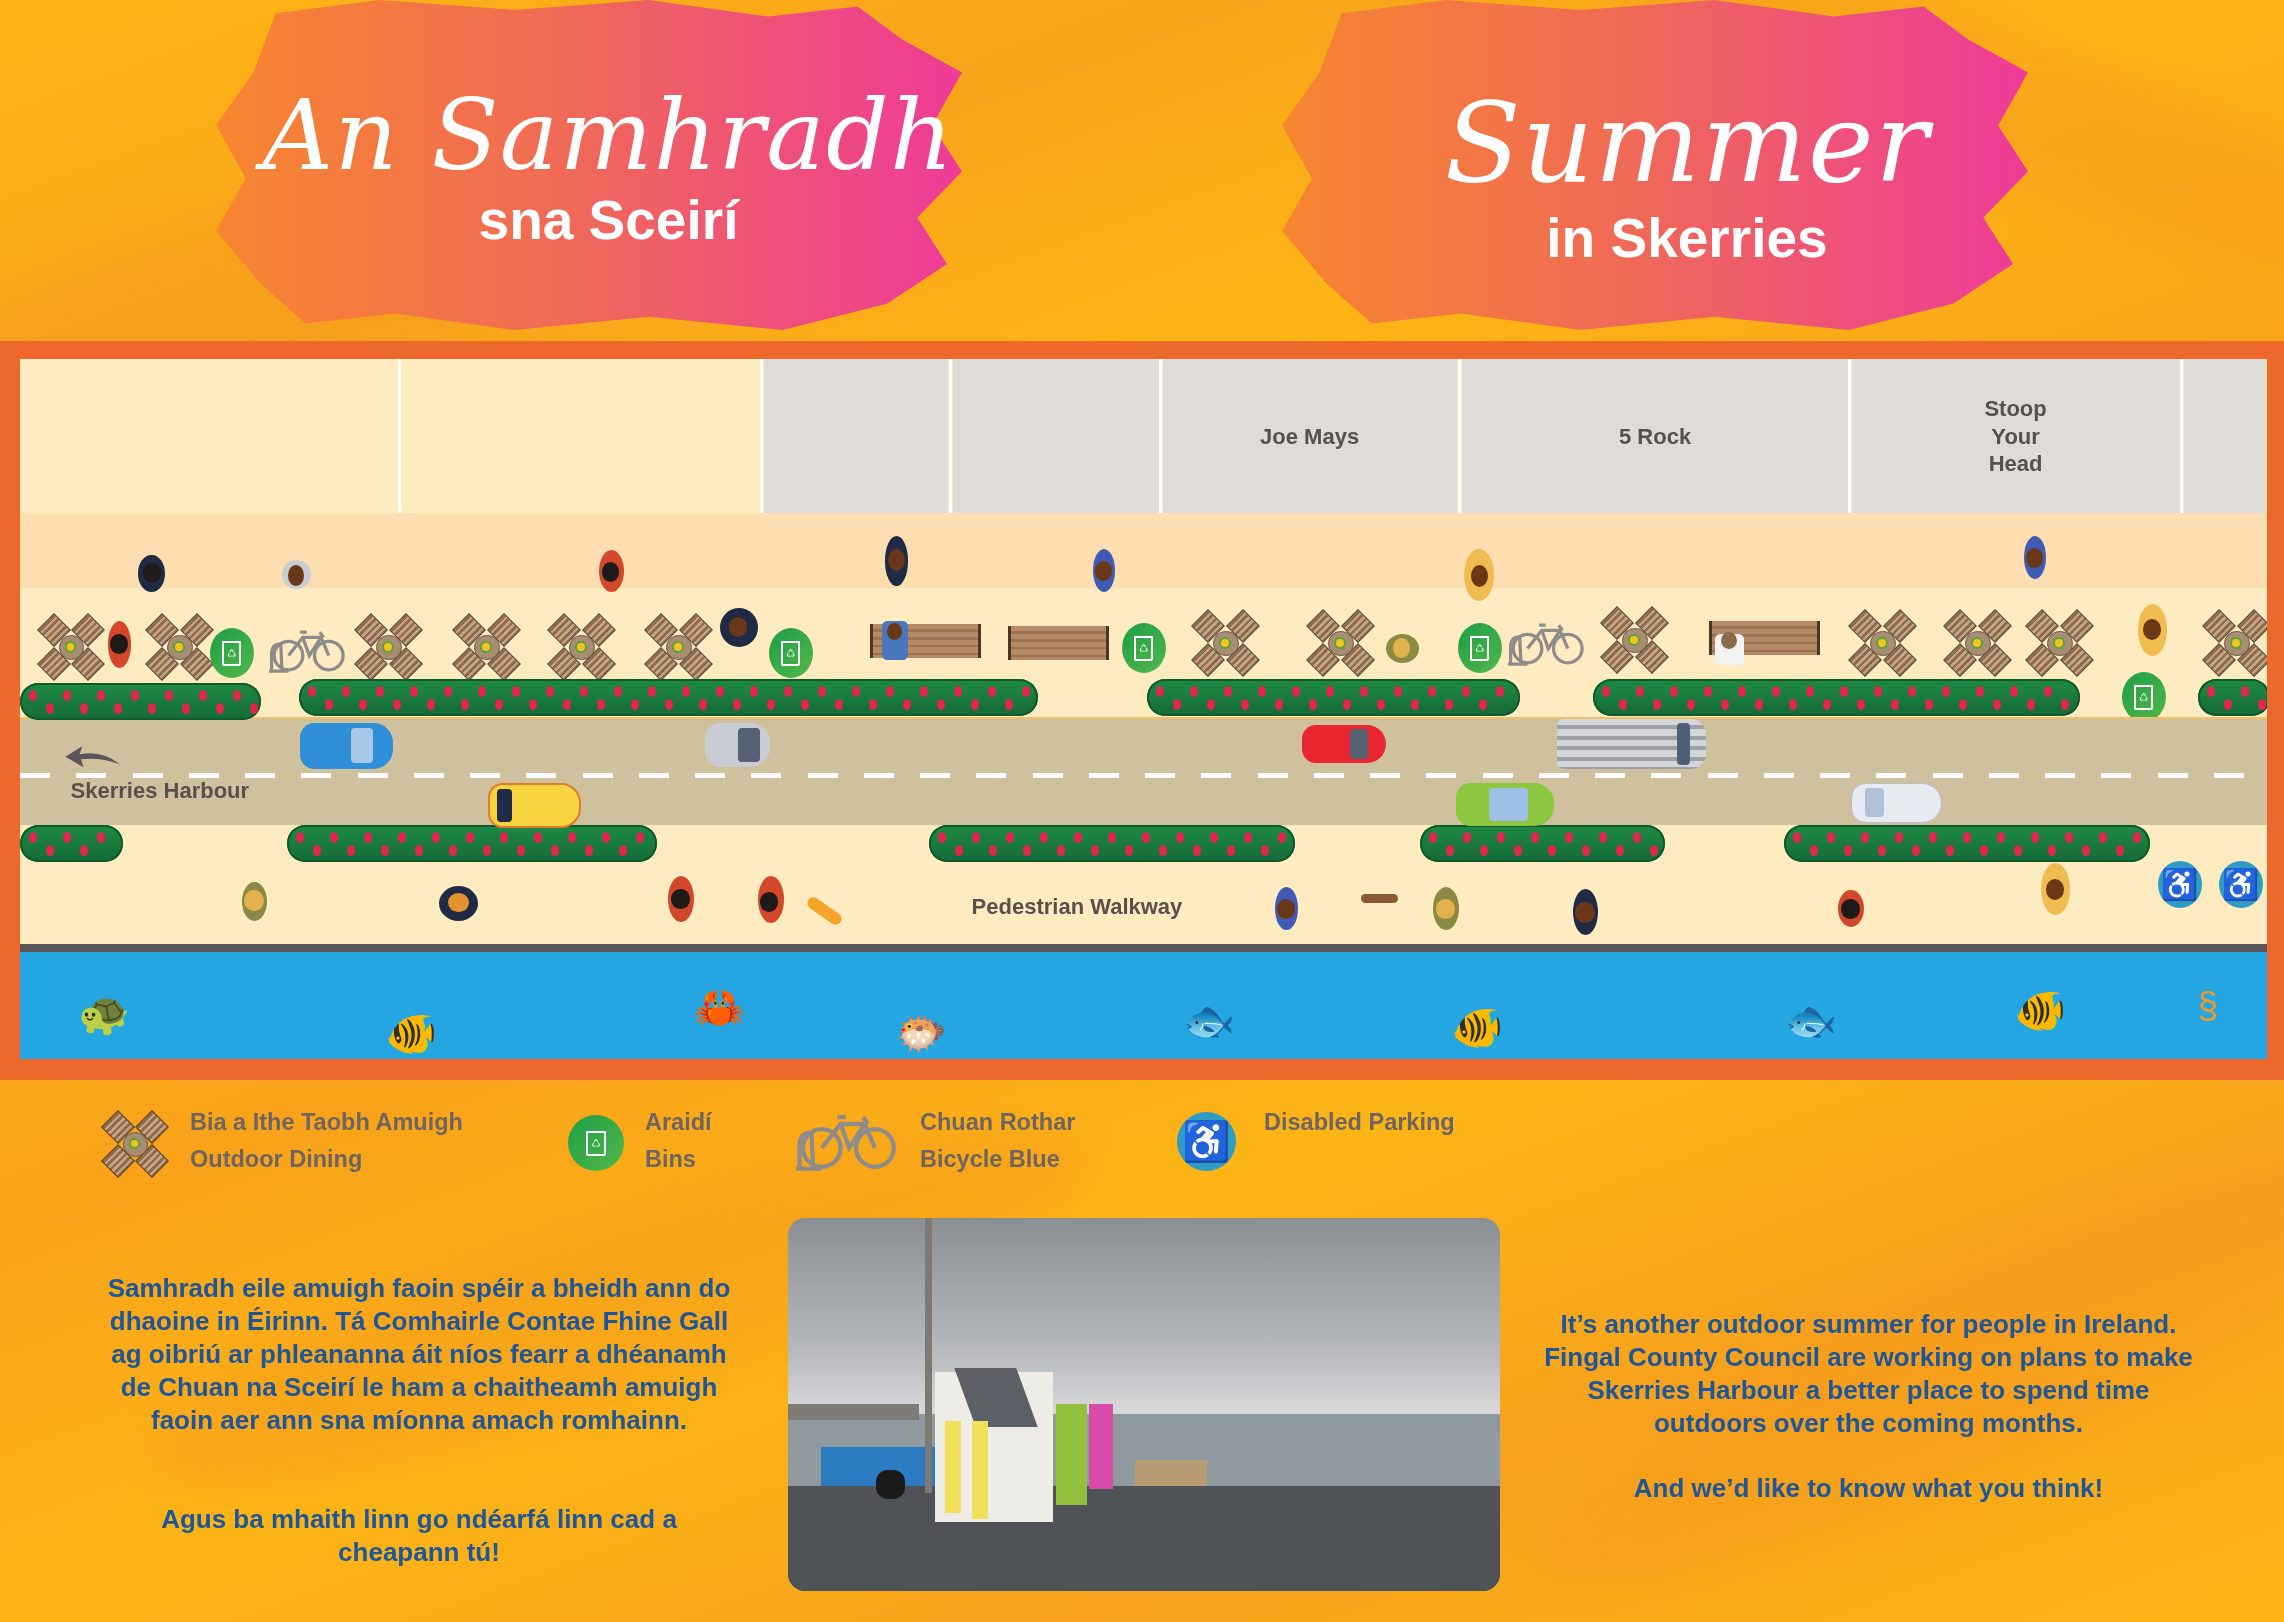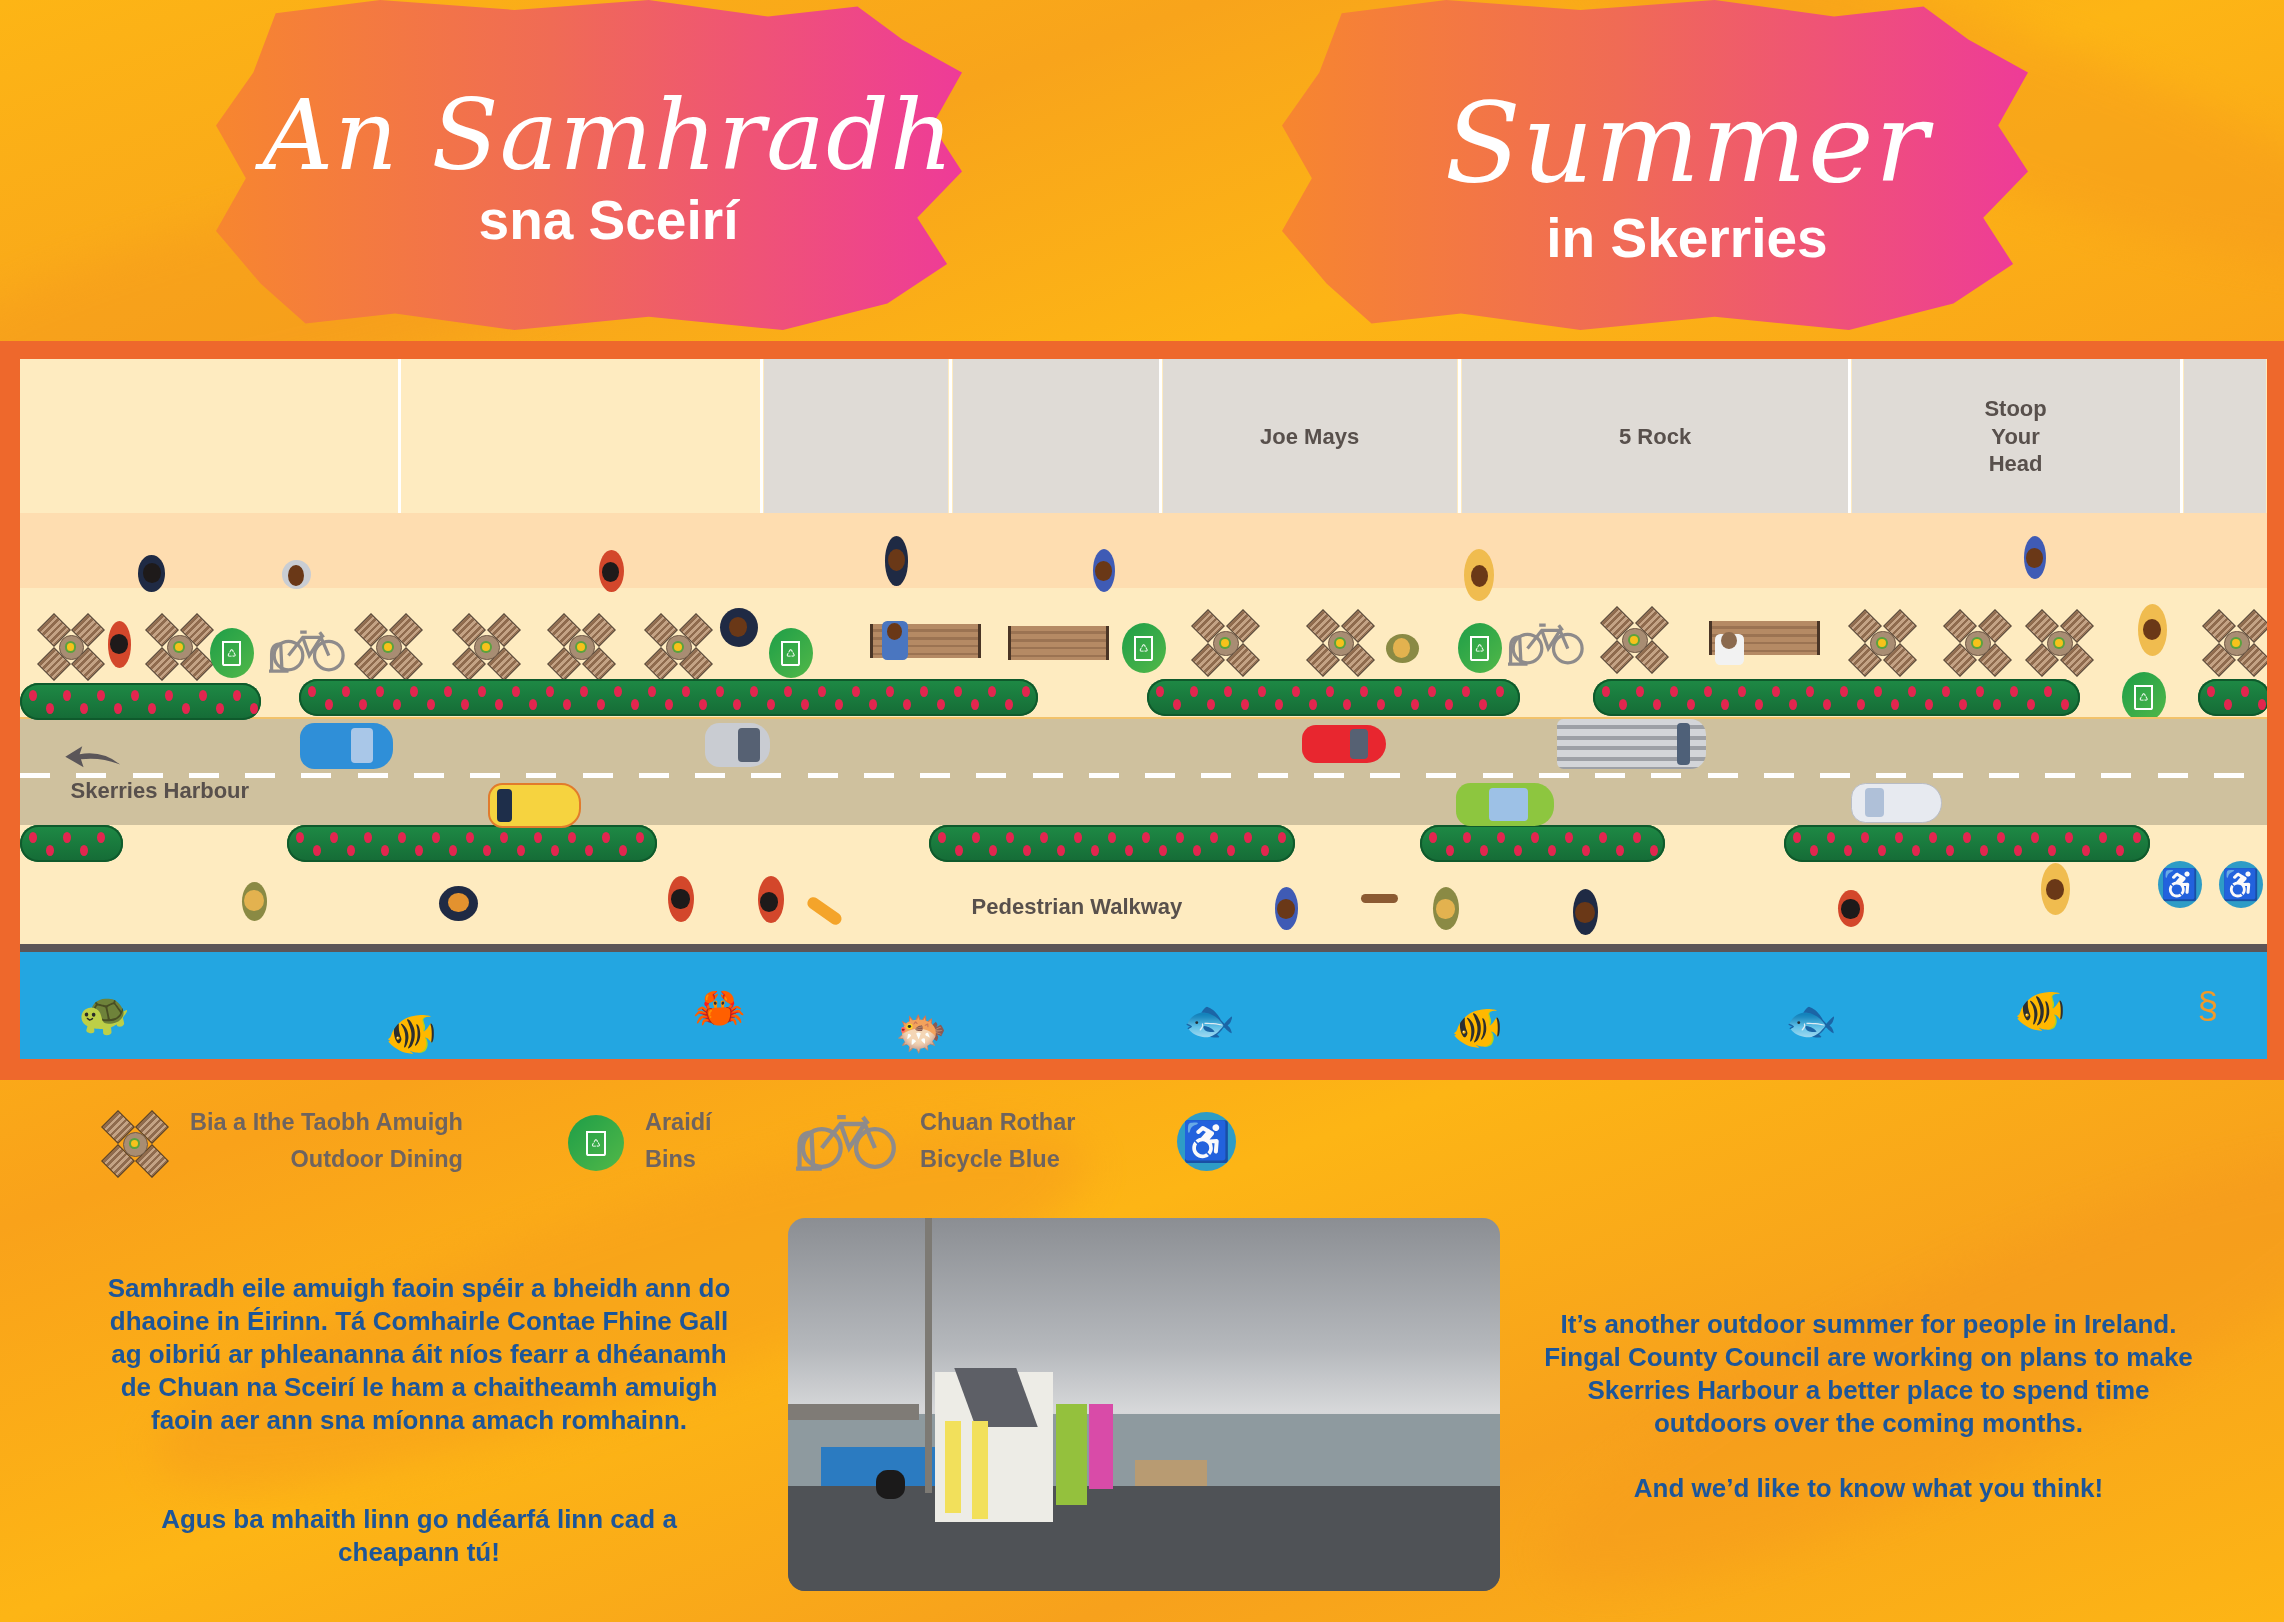--- a/index.html
+++ b/index.html
@@ -612,21 +612,21 @@
 
 <section>
   <div class="dining legend-icon" style="left:103px;top:1112px;">
       <div class="chair" style="left:2.6px;top:2.6px"></div>
       <div class="chair" style="left:37px;top:2.6px"></div>
       <div class="chair" style="left:2.6px;top:37px"></div>
       <div class="chair" style="left:37px;top:37px"></div>
       <div class="table"></div>
       <div class="flower"></div>
     </div>
-  <div class="legend-text" style="left:190px;top:1104px;text-align:right;">
+  <div class="legend-text" style="left:190px;top:1104px;">
       <div>Bia a Ithe Taobh Amuigh</div>
       <div>Outdoor Dining</div>
     </div>
 
   <div class="bin legend-icon" style="left:568px;top:1115px;width:56px;height:56px;">
       <div class="can">♺</div>
     </div>
   <div class="legend-text" style="left:645px;top:1104px;">
       <div>Araidí</div>
       <div>Bins</div>
@@ -640,20 +640,21 @@
         <path d="M4 66 L4 40 Q4 24 18 24 L20 66 M0 66 L30 66"></path>
       </g>
     </svg>
   <div class="legend-text" style="left:920px;top:1104px;">
       <div>Chuan Rothar</div>
       <div>Bicycle Blue</div>
     </div>
 
   <div class="wheel legend-icon" style="left:1177px;top:1112px;width:59px;height:59px;font-size:39px;">♿</div>
   <div class="legend-text" style="left:1264px;top:1104px;">
+      <div>Disabled Parking</div>
     </div>
 </section>
 
 <section>
   <p class="para" style="left:105px;top:1272px;width:628px;margin:0;">Samhradh eile amuigh faoin spéir a bheidh ann do dhaoine in Éirinn. Tá Comhairle Contae Fhine Gall ag oibriú ar phleananna áit níos fearr a dhéanamh de Chuan na Sceirí le ham a chaitheamh amuigh faoin aer ann sna míonna amach romhainn.</p>
   <p class="para" style="left:118px;top:1503px;width:602px;margin:0;">Agus ba mhaith linn go ndéarfá linn cad a cheapann tú!</p>
 </section>
 
 <div id="photo">
   <div class="abs" style="left:0;top:196px;width:100%;height:78px;background:#8E9A9F;"></div>

